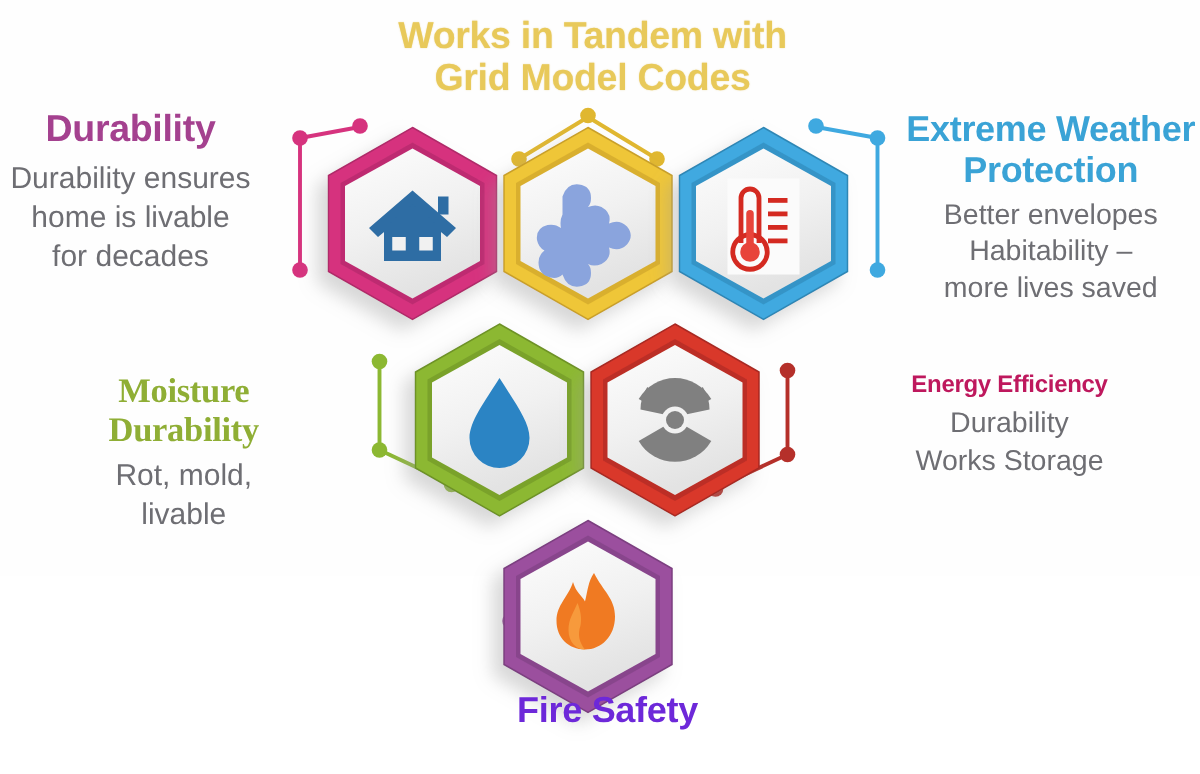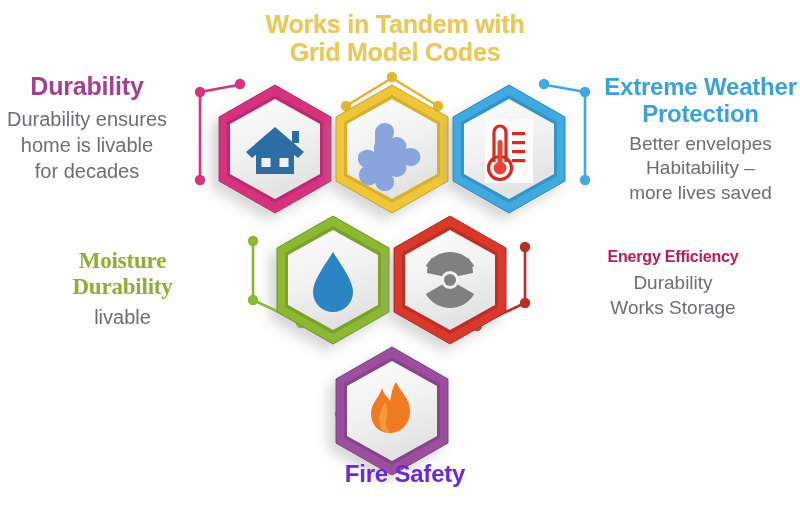--- a/index.html
+++ b/index.html
@@ -317,20 +317,21 @@
       <div>more lives saved</div>
     </div>
   </div>
 
   <div class="label-block" id="block-moisture">
     <div class="label-title">
       <div>Moisture</div>
       <div>Durability</div>
     </div>
     <div class="label-body">
+      <div>Rot, mold,</div>
       <div>livable</div>
     </div>
   </div>
 
   <div class="label-block" id="block-energy">
     <div class="label-title">Energy Efficiency</div>
     <div class="label-body">
       <div>Durability</div>
       <div>Works Storage</div>
     </div>

